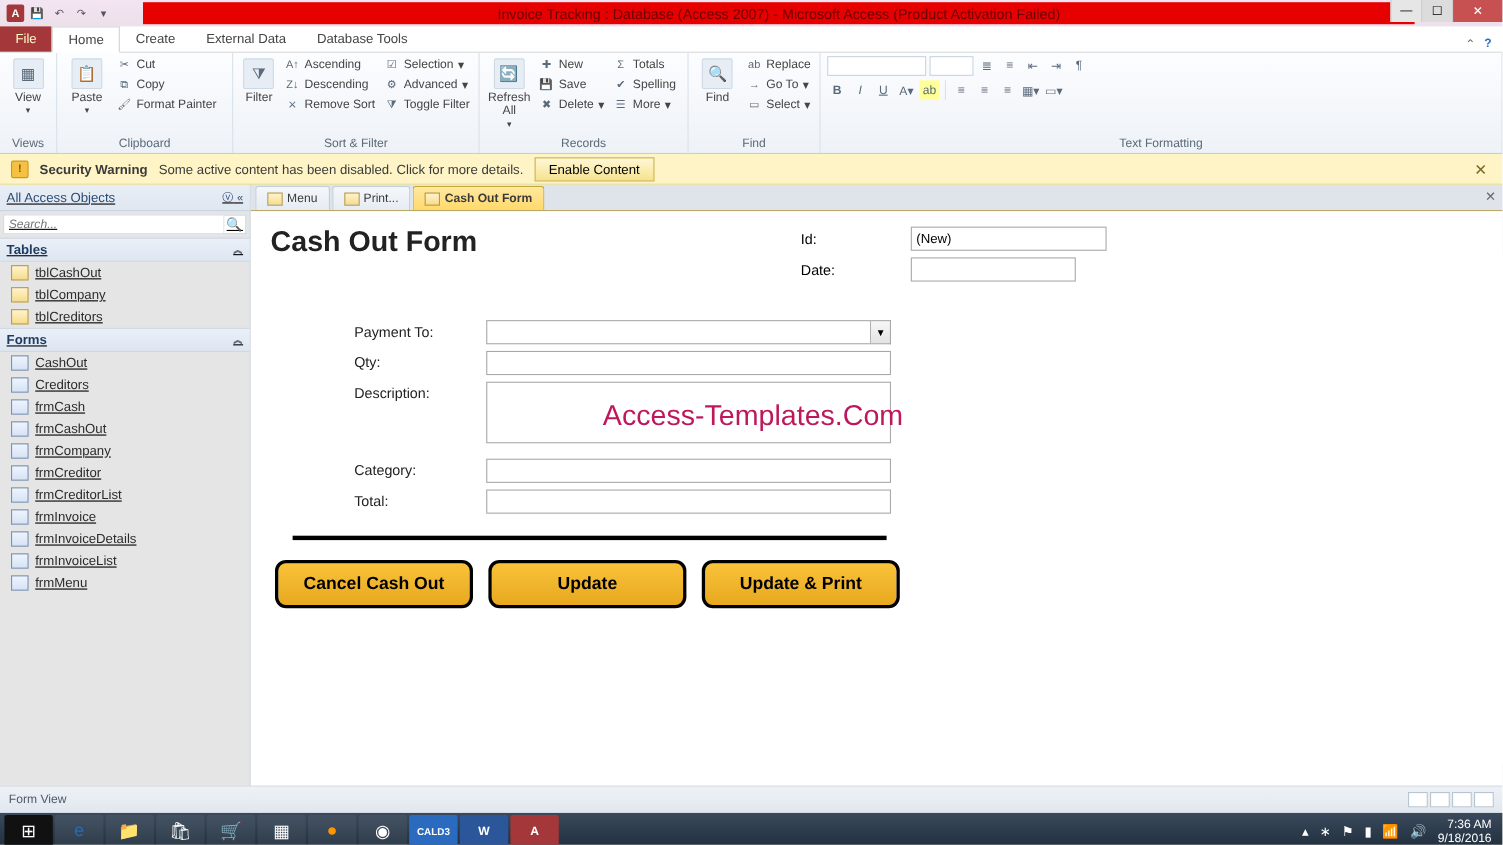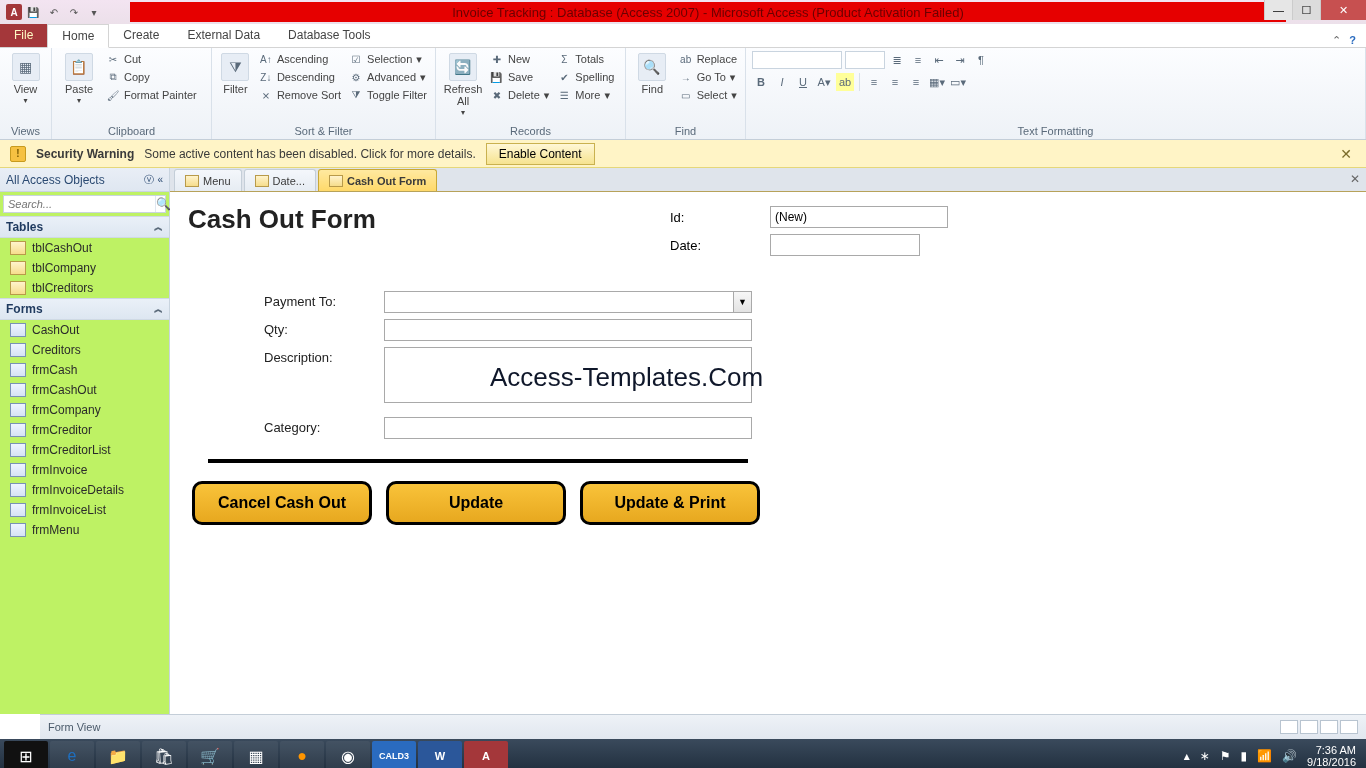--- a/index.html
+++ b/index.html
@@ -42,21 +42,21 @@
 
 .sec-bar { height:28px; background:#fff4c6; border-bottom:1px solid #e5d77a; display:flex; align-items:center; padding:0 10px; font-size:12px; color:#3a3a3a; gap:10px; }
 .sec-bar .shield { width:16px; height:16px; background:#f6c142; border:1px solid #c79a1e; border-radius:2px; display:flex;align-items:center;justify-content:center; color:#7a5a00; font-weight:bold; font-size:10px; }
 .sec-bar strong { font-weight:600; }
 .enable-btn { border:1px solid #c9b14f; background:linear-gradient(#fff7d6,#f6e38f); padding:3px 12px; font-size:12px; }
 .sec-close { margin-left:auto; color:#7a6b2a; font-size:14px; padding:0 4px; }
 
 
 .main { display:flex; height:calc(768px - 24px - 24px - 92px - 28px - 20px - 34px); }
 
-.nav { width:170px; border-right:1px solid #c9d4df; background:#bef264; display:flex; flex-direction:column; font-size:12px; }
+.nav { width:228px; border-right:1px solid #c9d4df; background:#e5e5e5; display:flex; flex-direction:column; font-size:12px;text-decoration:underline; }
 .nav-head { background:linear-gradient(#e9eef6,#dfe7f1); padding:4px 6px; display:flex; align-items:center; justify-content:space-between; border-bottom:1px solid #c9d4df; color:#2b4a72; font-weight:400; }
 .nav-head .chev { font-size:10px; color:#2b4a72; }
 .nav-search { display:flex; border:1px solid #c9d4df; margin:3px; background:#fff; }
 .nav-search input { flex:1; border:none; padding:2px 4px; font-size:11px; font-style:italic; color:#888; outline:none; }
 .nav-search .mag { width:20px; display:flex;align-items:center;justify-content:center; color:#6a7a8a; font-size:12px; border-left:1px solid #dfe7f1;}
 .nav-section { background:linear-gradient(#eaf0f8,#dde6f1); padding:3px 6px; color:#1f3a5f; font-weight:600; border-top:1px solid #cfd9e4; border-bottom:1px solid #cfd9e4; display:flex; justify-content:space-between; align-items:center; }
 .nav-section .exp { font-size:9px; color:#5a6a7a; }
 .nav-item { display:flex; align-items:center; gap:6px; padding:3px 8px 3px 10px; color:#2b2b2b; }
 .obj-ico { width:16px; height:14px; border:1px solid #b89a4a; background:linear-gradient(#fff3cc,#f6dd8c); display:inline-block; position:relative; }
 .obj-ico.form { border-color:#7a92b5; background:linear-gradient(#eef4ff,#d6e3f4); }
@@ -71,28 +71,28 @@
 .form-canvas { flex:1; background:#fff; padding:12px 18px; position:relative; overflow:hidden; }
 .form-title { font-size:26px; font-weight:600; color:#222; }
 .field-row { display:flex; align-items:flex-start; margin-top:6px; }
 .field-label { width:120px; font-size:13px; color:#222; padding-top:3px; }
 .field-input { border:1px solid #a9a9a9; height:22px; padding:0 4px; font-size:12px; background:#fff; }
 .combo { display:flex; }
 .combo .arrow { width:18px; border:1px solid #a9a9a9; border-left:none; display:flex;align-items:center;justify-content:center; font-size:9px; background:linear-gradient(#f7f7f7,#e3e3e3); }
 .divider { height:4px; background:#000; margin:20px 0 18px; width:540px; }
 .action-row { display:flex; gap:14px; }
 .action-btn { background:linear-gradient(#f9c33a,#e7a81f); border:3px solid #000; border-radius:10px; padding:10px 0; width:180px; text-align:center; font-size:16px; font-weight:700; color:#000; }
-.watermark { position:absolute; left:320px; top:170px; font-size:26px; color:#0f172a; font-family:Arial,sans-serif; }
+.watermark { position:absolute; left:320px; top:170px; font-size:26px; color:#be185d; font-family:Arial,sans-serif; }
 
 .topright { position:absolute; left:500px; top:14px; font-size:13px; }
 .topright .tr-row { display:flex; align-items:center; margin-bottom:6px; }
 .topright .tr-row label { width:100px; }
 
 
-.statusbar { height:20px; background:linear-gradient(#eef2f7,#e1e7ef); border-top:1px solid #c4ced8; font-size:11px; color:#4a5a6a; display:flex; align-items:center; padding:12px 8px;margin-left:40px; }
+.statusbar { height:20px; background:linear-gradient(#eef2f7,#e1e7ef); border-top:1px solid #c4ced8; font-size:11px; color:#4a5a6a; display:flex; align-items:center; padding:12px 8px; }
 .statusbar .right-icons { margin-left:auto; display:flex; gap:2px; }
 .view-ico { width:18px; height:14px; border:1px solid #b8c4d0; background:#fff; }
 
 
 .taskbar { height:34px; background:linear-gradient(#3a4a5c,#1f2d3c); display:flex; align-items:center; padding:0 4px; gap:2px; color:#fff; font-size:11px; }
 .task-item { width:44px; height:30px; display:flex; align-items:center; justify-content:center; background:rgba(255,255,255,0.06); border-radius:2px; }
 .task-item.start { background:#111; color:#fff; font-size:16px; }
 .task-item.ie { color:#1e6fc0; font-size:18px; }
 .task-item .glyph { font-size:16px; }
 .tray { margin-left:auto; display:flex; align-items:center; gap:10px; padding:0 6px; }
@@ -367,21 +367,21 @@
   </div>
 
   <div class="work">
     <div class="doc-tabs">
       <div class="doc-tab">
           <span class="frm-ico"></span>
           <span>Menu</span>
         </div>
       <div class="doc-tab">
           <span class="frm-ico"></span>
-          <span>Date...</span>
+          <span>Print...</span>
         </div>
       <div class="doc-tab active">
           <span class="frm-ico"></span>
           <span>Cash Out Form</span>
         </div>
       <span class="close-all">✕</span>
     </div>
 
     <div class="form-canvas">
       <div class="form-title">Cash Out Form</div>
@@ -410,20 +410,24 @@
         <div class="field-row">
           <div class="field-label">Qty:</div>
           <input class="field-input" style="width: 368px;">
         </div>
         <div class="field-row">
           <div class="field-label">Description:</div>
           <textarea class="field-input" style="width: 368px; height: 56px; resize: none;"></textarea>
         </div>
         <div class="field-row" style="margin-top:14px">
           <div class="field-label">Category:</div>
+          <input class="field-input" style="width: 368px;">
+        </div>
+        <div class="field-row">
+          <div class="field-label">Total:</div>
           <input class="field-input" style="width: 368px;">
         </div>
       </div>
 
       <div style="margin-left:20px">
           <div class="divider"></div>
         </div>
 
       <div class="action-row" style="margin-left:4px">
         <div class="action-btn">Cancel Cash Out</div>

